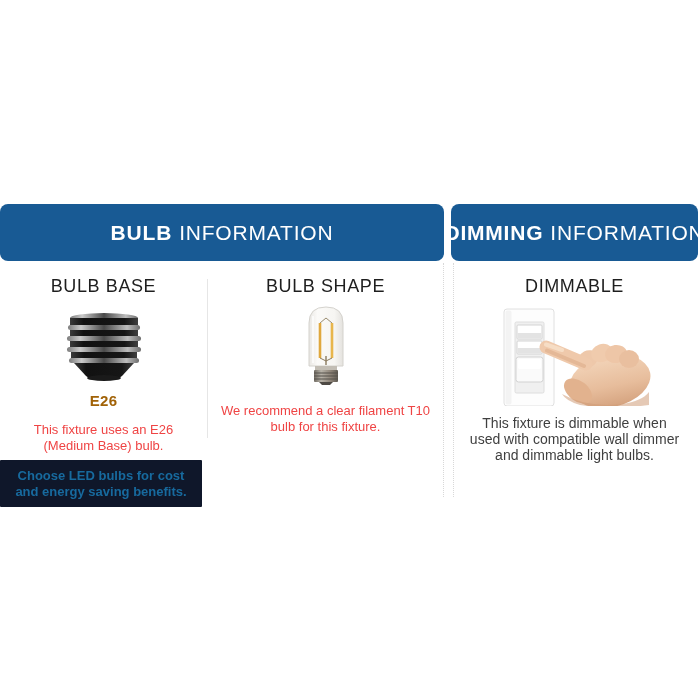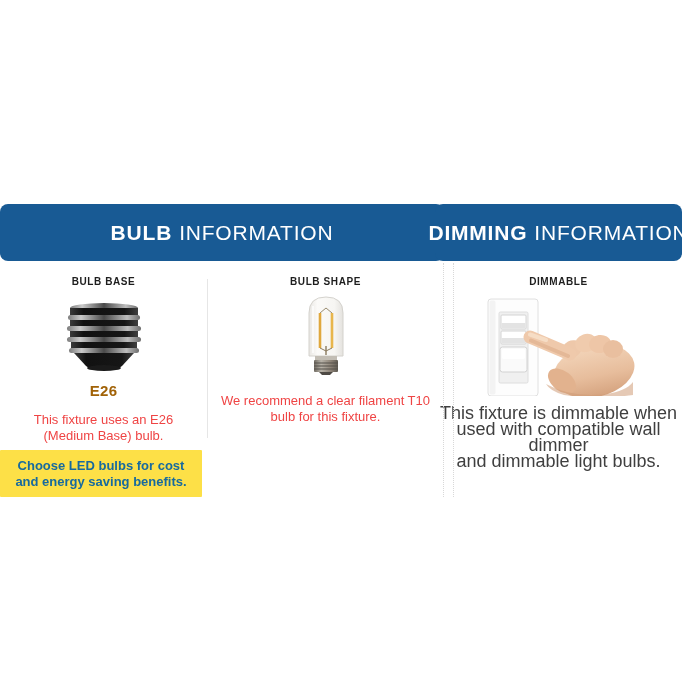--- a/index.html
+++ b/index.html
@@ -1,37 +1,37 @@
 <!DOCTYPE html>
 <html><head>
 <meta charset="utf-8">
 <style>
   html,body{margin:0;padding:0;background:#fff;}
   .page{position:relative;width:700px;height:700px;background:#ffffff;overflow:hidden;
         font-family:"Liberation Sans", sans-serif;}
   .card{position:absolute;top:204px;}
   .card-left{left:0;width:444px;}
-  .card-right{left:435px;width:247px;}
+  .card-right{left:451px;width:247px;}
   .bar{height:57px;background:#185a94;color:#ffffff;display:flex;align-items:center;
        justify-content:center;font-size:21px;letter-spacing:0.8px;border-radius:8px;}
   .bar .bold-part{font-weight:bold;margin-right:7px;}
   .bar .light-part{font-weight:normal;}
   .cols{display:flex;}
   .col1{width:207px;}
   .col2{width:237px;}
   .colR{width:247px;}
-  .col-title{margin-top:15px;text-align:center;font-size:10px;font-weight:bold;
+  .col-title{margin-top:15px;text-align:center;font-size:18px;font-weight:normal;
              letter-spacing:0.6px;color:#1e1e1e;}
   .img-slot{height:88px;margin-top:5px;display:flex;align-items:center;justify-content:center;}
   .img-slot-right{height:106px;margin-top:4px;display:flex;align-items:center;justify-content:center;}
   .value{text-align:center;font-size:15px;font-weight:bold;color:#a16207;margin-top:2px;
          letter-spacing:0.3px;}
   .desc{margin-top:13px;text-align:center;font-size:13px;line-height:16px;color:#ef4444;}
-  .desc-right{margin-top:8px;text-align:center;font-size:18px;line-height:16px;color:#3f3f3f;}
-  .tip-box{margin-top:6px;width:202px;background:#fde047;color:#176a9e;font-weight:bold;
+  .desc-right{margin-top:8px;text-align:center;font-size:14px;line-height:16px;color:#3f3f3f;}
+  .tip-box{margin-top:6px;width:202px;background:#0f172a;color:#176a9e;font-weight:bold;
            font-size:13px;line-height:15.5px;text-align:center;padding:8px 0;border-radius:1px;}
   .col-divider{position:absolute;left:207px;top:279px;height:159px;width:1px;background:#e6e6e6;}
   .tear{position:absolute;top:263px;height:234px;width:0;border-left:1px dotted #d8d8d8;}
   .tear-a{left:443px;}
   .tear-b{left:453px;}
 </style>
 </head>
 <body>
 
 <div class="page">

